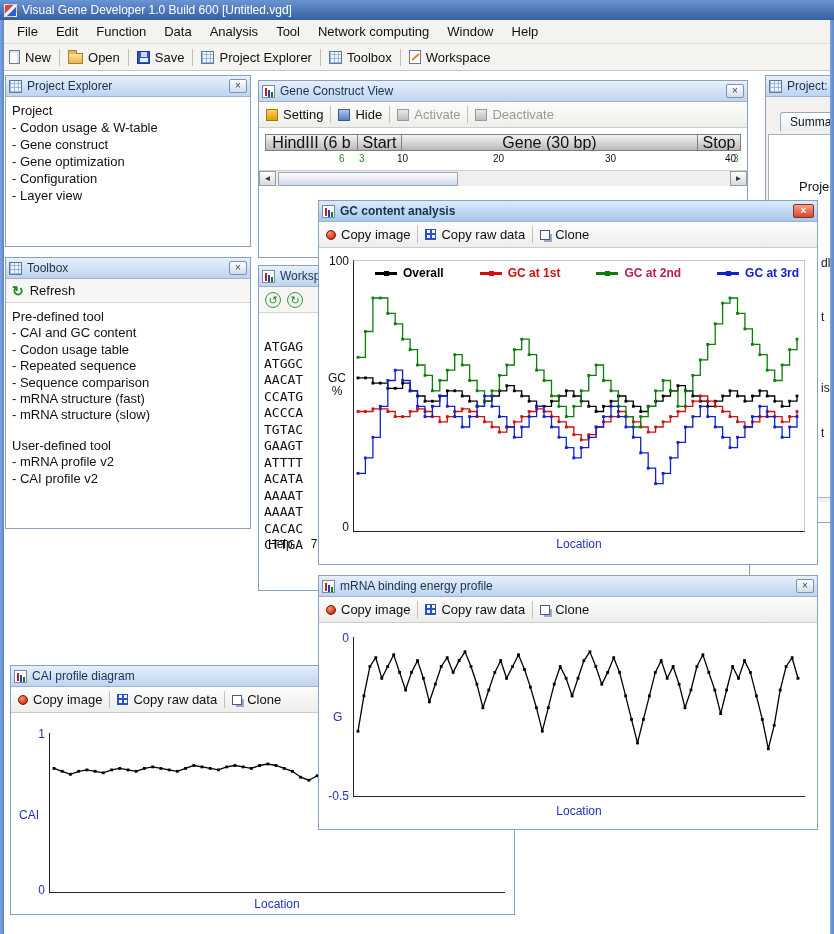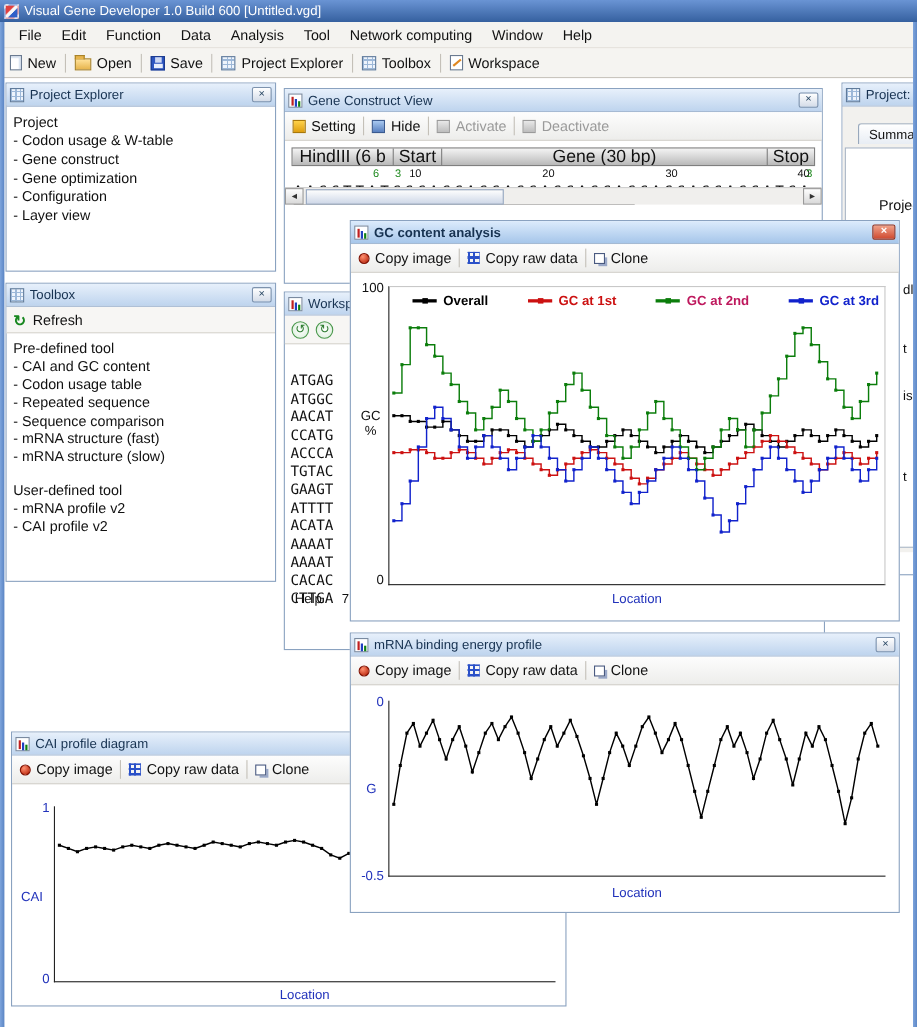--- a/index.html
+++ b/index.html
@@ -78,21 +78,21 @@
 .spacer{height:14px}
 .sel{background:#2e7fe0;color:#fff;display:inline-block;padding:0 2px}
 
 
 .seg-row{display:flex;height:17px;margin:6px 6px 0 6px;border:1px solid #7f7f7f;font-size:16px;text-align:center;background:linear-gradient(#f4f4f4,#b9b9b9);line-height:15px}
 .seg{border-right:1px solid #7f7f7f;overflow:hidden;white-space:nowrap;padding:0 2px}
 .seg.hind{width:92px}.seg.start{width:44px}.seg.gene{flex:1}.seg.stop{width:42px;border-right:none}
 .ruler{position:relative;height:14px;font-size:10px;margin:1px 6px 0 6px}
 .ruler span{position:absolute;top:1px}
 .green{color:#1f8a1f}
-.r6{left:74px}.r3a{left:94px}.r10{left:107px}.r20{left:228px}.r30{left:340px}.r40{left:460px}.r3b{left:468px}
+.r6{left:74px}.r3a{left:94px}.r10{left:132px}.r20{left:228px}.r30{left:340px}.r40{left:460px}.r3b{left:468px}
 .seq-line{margin:1px 0 0 8px;font-family:"DejaVu Sans Mono",monospace;font-size:13px;letter-spacing:3.4px;white-space:nowrap;overflow:hidden}
 .underline{margin:2px 0 0 8px;width:310px;height:2px;background:#151515}
 .hscroll{position:absolute;left:0;right:0;bottom:0;height:16px;background:#f0efed;border-top:1px solid #cfcfcf;display:flex;align-items:center}
 .sb-btn{width:17px;height:15px;background:linear-gradient(#fefefe,#d9d9d9);border:1px solid #9a9a9a;font-size:8px;line-height:13px;text-align:center;color:#333;flex:0 0 auto}
 .sb-thumb{width:180px;height:14px;background:linear-gradient(#fdfdfd,#cfd8e8);border:1px solid #93a5c0;margin-left:2px}
 .sb-track{flex:1}
 
 
 .ws-toolbar{height:26px;border-bottom:1px solid #d8d5cf;display:flex;align-items:center;gap:6px;padding-left:6px;background:#f7f6f4}
 .nav-circle{width:16px;height:16px;border-radius:50%;border:1px solid #48974a;background:radial-gradient(#fff,#d8ecd8);color:#2c7a2e;font-size:11px;line-height:15px;text-align:center}
@@ -100,21 +100,21 @@
 .mono{font-family:"DejaVu Sans Mono",monospace}
 .ws-status{position:absolute;left:9px;bottom:3px;font-size:12px}
 .ws-status .val{margin-left:18px}
 
 
 .panel-body{position:relative;height:405px;background:#f2f1ee}
 .tab{position:absolute;left:14px;top:15px;padding:2px 9px;border:1px solid #98a8bc;border-bottom:none;border-radius:3px 3px 0 0;background:linear-gradient(#fff,#e8edf4);font-size:12px}
 .panel-box{position:absolute;left:2px;top:37px;right:-30px;bottom:4px;border:1px solid #a8b4c4;background:#fff}
 .panel-box .lbl{position:absolute;left:30px;top:44px;font-size:13px}
 .frag{position:absolute;left:52px;font-size:12px}
-.f0{top:121px}.f1{top:175px}.f2{top:218px}.f3{top:291px}
+.f0{top:121px}.f1{top:175px}.f2{top:246px}.f3{top:291px}
 </style>
 </head>
 <body>
 
 <div id="titlebar">
   <span class="icon i-app"></span>
   <span>Visual Gene Developer 1.0 Build 600   [Untitled.vgd]</span>
 </div>
 
 <div id="menubar">

